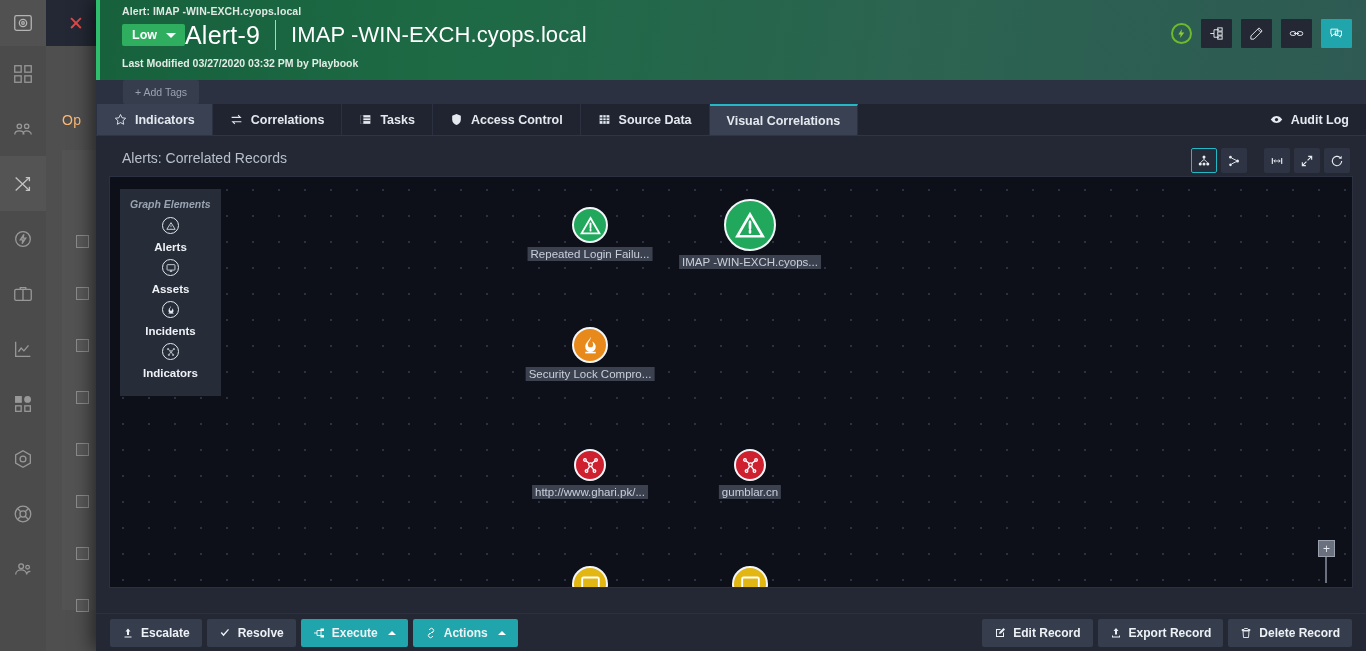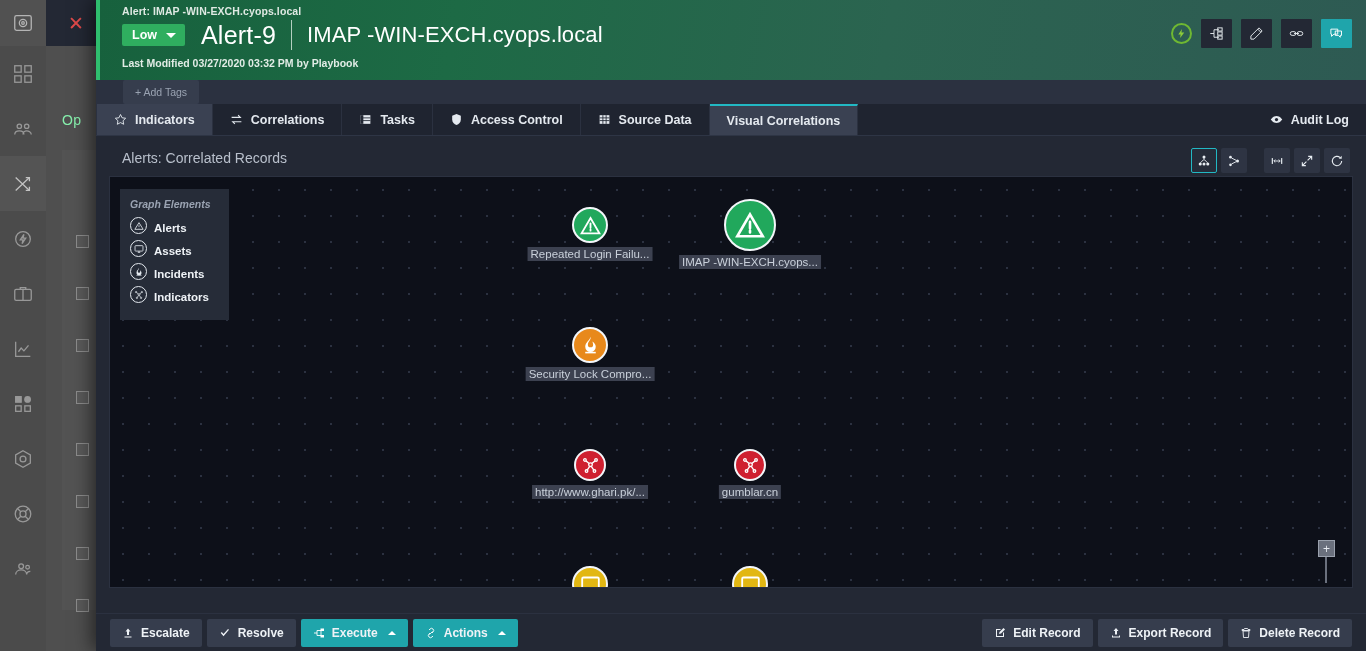--- a/index.html
+++ b/index.html
@@ -31,21 +31,21 @@
     background: #4f4f4f;
   }
   .bg-topbar {
     position: absolute; left: 46px; top: 0; width: 60px; height: 46px;
     background: #232834;
     display: flex; align-items: center; justify-content: center;
   }
   .bg-close { color: #e04a4a; font-size: 19px; line-height: 1; font-weight: 300; }
   .bg-label {
     position: absolute; left: 62px; top: 112px;
-    font-size: 14px; color: #86efac; letter-spacing: .3px;
+    font-size: 14px; color: #fdba74; letter-spacing: .3px;
   }
   .bg-count { position: absolute; left: 100px; top: 185px; font-size: 11px; color: #868686; }
   .bg-rows { position: absolute; left: 62px; top: 215px; width: 52px; }
   .bg-row {
     height: 52px; display:flex; align-items:center;
   }
   .bg-chk { width: 13px; height: 13px; border: 1px solid #8c8c8c; margin-left: 14px; background: #5a5a5a; }
   .bg-panel {
     position: absolute; left: 62px; top: 150px; width: 44px; height: 460px;
     background: #585858; opacity: .45;
@@ -67,21 +67,21 @@
     padding: 5px 0 0 22px;
   }
   .hdr-crumb { font-size: 10.5px; color: #dfe9e3; font-weight: bold; letter-spacing: .1px; }
   .hdr-main { display: flex; align-items: center; margin-top: 3px; }
   .sev-badge {
     background: #2fae5f; color: #fff; font-size: 12.5px; font-weight: bold;
     padding: 4px 9px 4px 10px; border-radius: 2px;
     display: flex; align-items: center; gap: 9px; cursor: pointer;
   }
   .sev-caret { width: 0; height: 0; border-left: 5px solid transparent; border-right: 5px solid transparent; border-top: 5px solid #fff; }
-  .hdr-id { font-size: 25px; color: #ffffff; margin-left: 16px; font-weight: normal; letter-spacing: .2px; }
+  .hdr-id { font-size: 25px; color: #ffffff; font-weight: normal; letter-spacing: .2px; }
   .hdr-sep { width: 1px; height: 30px; background: #cfe3d7; margin: 0 15px; opacity: .85; }
   .hdr-title { font-size: 22px; color: #ffffff; font-weight: normal; letter-spacing: .1px; }
   .hdr-mod { font-size: 10.5px; color: #e2ece6; font-weight: bold; margin-top: 7px; }
 
   .hdr-actions { position: absolute; right: 14px; top: 19px; display: flex; align-items: center; gap: 9px; }
   .bolt-badge {
     width: 21px; height: 21px; border-radius: 50%; border: 2px solid #6fb832;
     display: flex; align-items: center; justify-content: center;
   }
   .bolt-badge svg { width: 11px; height: 11px; fill: #8ccb3a; }
@@ -131,25 +131,25 @@
 
   .canvas {
     position: relative; height: 412px; margin: 0 0 0 0;
     background-color: #0d1019;
     background-image: radial-gradient(#2b3140 1px, transparent 1.1px);
     background-size: 26px 26px;
     border: 1px solid #2b3140;
     overflow: hidden;
   }
   .legend {
-    position: absolute; left: 10px; top: 12px; width: 109px;
+    position: absolute; left: 10px; top: 12px; width: 101px;
     background: #262c38; padding: 9px 10px 11px 10px; z-index: 4;
   }
   .legend-title { font-size: 10.5px; color: #9aa3b2; font-style: italic; font-weight: bold; margin-bottom: 7px; }
-  .legend-item { display: flex; align-items: flex-end; gap: 7px; margin: 6px 0; cursor: pointer; }
+  .legend-item { display: flex; align-items: center; gap: 7px; margin: 6px 0; cursor: pointer; flex-direction: column; }
   .legend-ico {
     width: 17px; height: 17px; border-radius: 50%; border: 1.3px solid #e4e9ef;
     display: flex; align-items: center; justify-content: center; flex: 0 0 auto;
   }
   .legend-ico svg { width: 10px; height: 10px; fill: #e4e9ef; stroke: none; }
   .legend-lbl { font-size: 11.5px; color: #eef2f6; font-weight: bold; }
 
   .gnode { position: absolute; transform: translate(-50%, -50%); z-index: 3; cursor: pointer; }
   .gcirc {
     border-radius: 50%; display: flex; align-items: center; justify-content: center;

